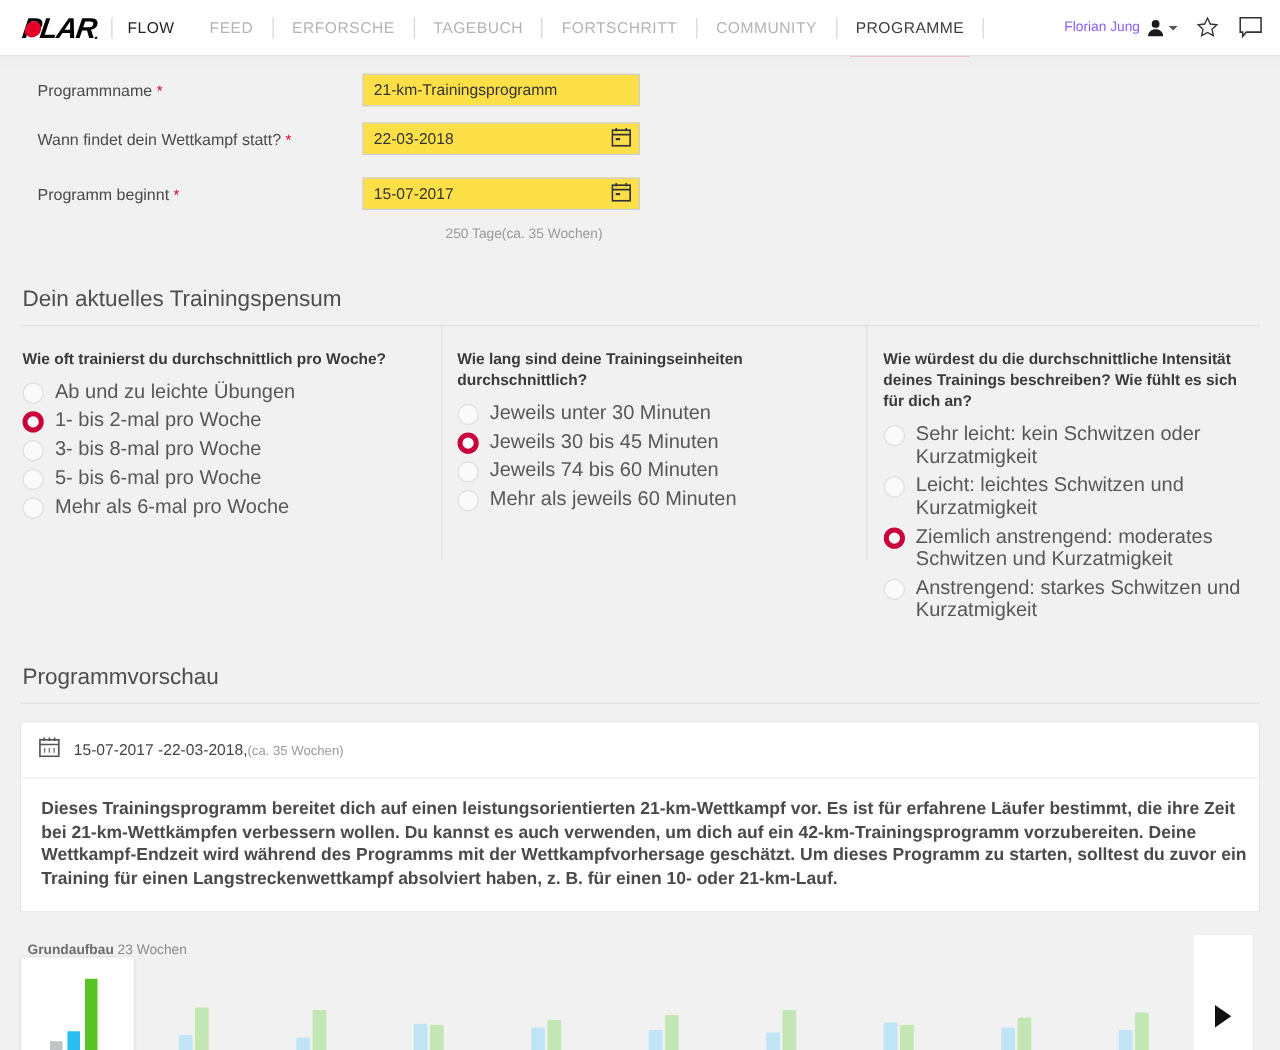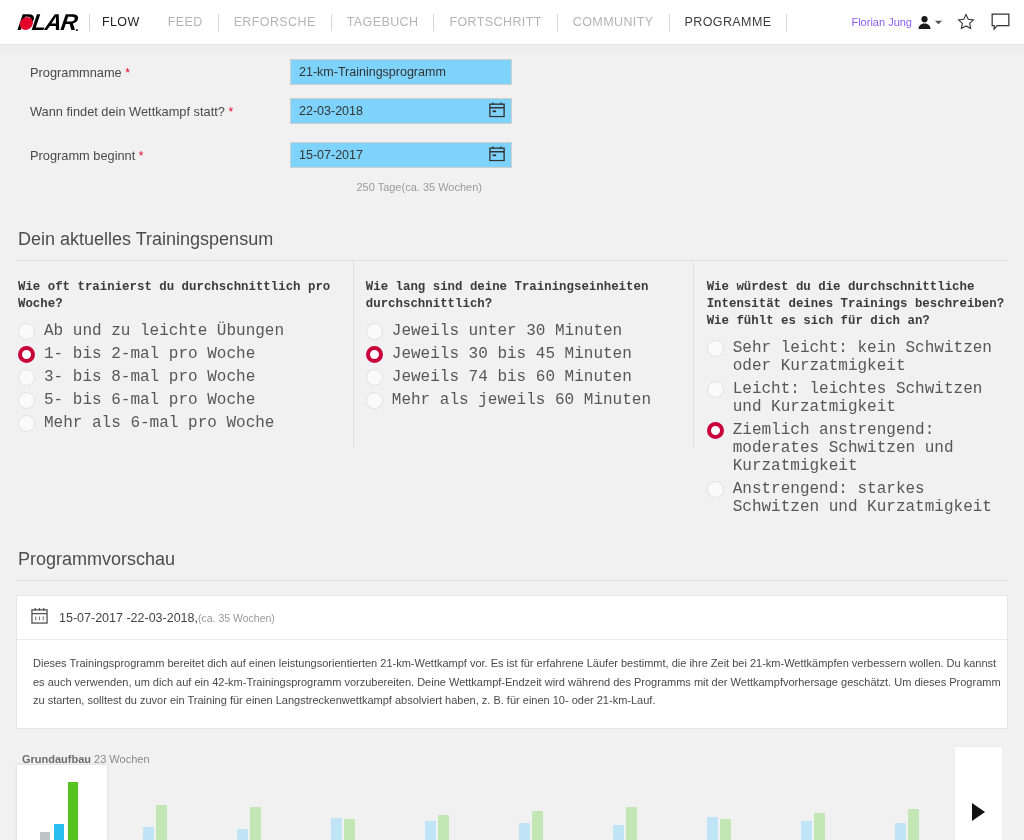--- a/index.html
+++ b/index.html
@@ -109,21 +109,21 @@
     font-size: 12.5px; color: #4a4a4a;
     margin-top: 14px;
   }
 
   .fieldrow { display: flex; align-items: center; margin-bottom: 13px; }
   .flabel { font-size: 12.8px; color: #4a4a4a; width: 260px; }
   .req { color: #e2002a; font-size: 12px; }
   .finput {
     position: relative;
     width: 222px; height: 26px;
-    background: #7dd3fc;
+    background: #fde047;
     border: 1px solid #cfcfcf;
     display: flex; align-items: center;
     padding: 0 8px;
     font-size: 12.5px; color: #333;
   }
   .finput .calicon {
     position: absolute; right: 6px; top: 50%;
     transform: translateY(-50%);
     cursor: pointer;
   }
@@ -137,21 +137,21 @@
     font-size: 18px; color: #4d4d4d;
     font-weight: normal;
     margin: 0; padding: 0 0 10px 18px;
   }
   .sect-rule {
     height: 1px; background: #e0e0e0;
     margin: 0 16px;
   }
 
   
-  .qrow { display: flex; padding: 18px 16px 0 18px; font-family: Liberation Mono, monospace; }
+  .qrow { display: flex; padding: 18px 16px 0 18px; }
   .qcol { position: relative; }
   .qcol.c1 { width: 340px; }
   .qcol.c2 { width: 345px; padding-left: 13px; }
   .qcol.c3 { width: 320px; padding-left: 14px; }
   .qcol.c2::before, .qcol.c3::before {
     content: ""; position: absolute;
     left: 0; top: -18px; height: 187px; width: 1px;
     background: #e0e0e0;
   }
   .qtitle {
@@ -181,21 +181,21 @@
   }
   .prev-head {
     display: flex; align-items: center;
     padding: 11px 14px;
     border-bottom: 1px solid #ececec;
   }
   .prev-dates { font-size: 12.5px; color: #444; margin-left: 11px; }
   .prev-dates .weeks { font-size: 10.5px; color: #9a9a9a; }
   .prev-body {
     padding: 14px 0 18px 16px;
-    font-size: 11px; color: #4a4a4a; line-height: 18.5px;
+    font-size: 14px; color: #4a4a4a; line-height: 18.5px; font-weight: bold;
   }
 
   
   .chart-wrap {
     position: relative;
     height: 148px;
     margin-top: 8px;
     background: #f1f1f1;
     overflow: hidden;
   }

